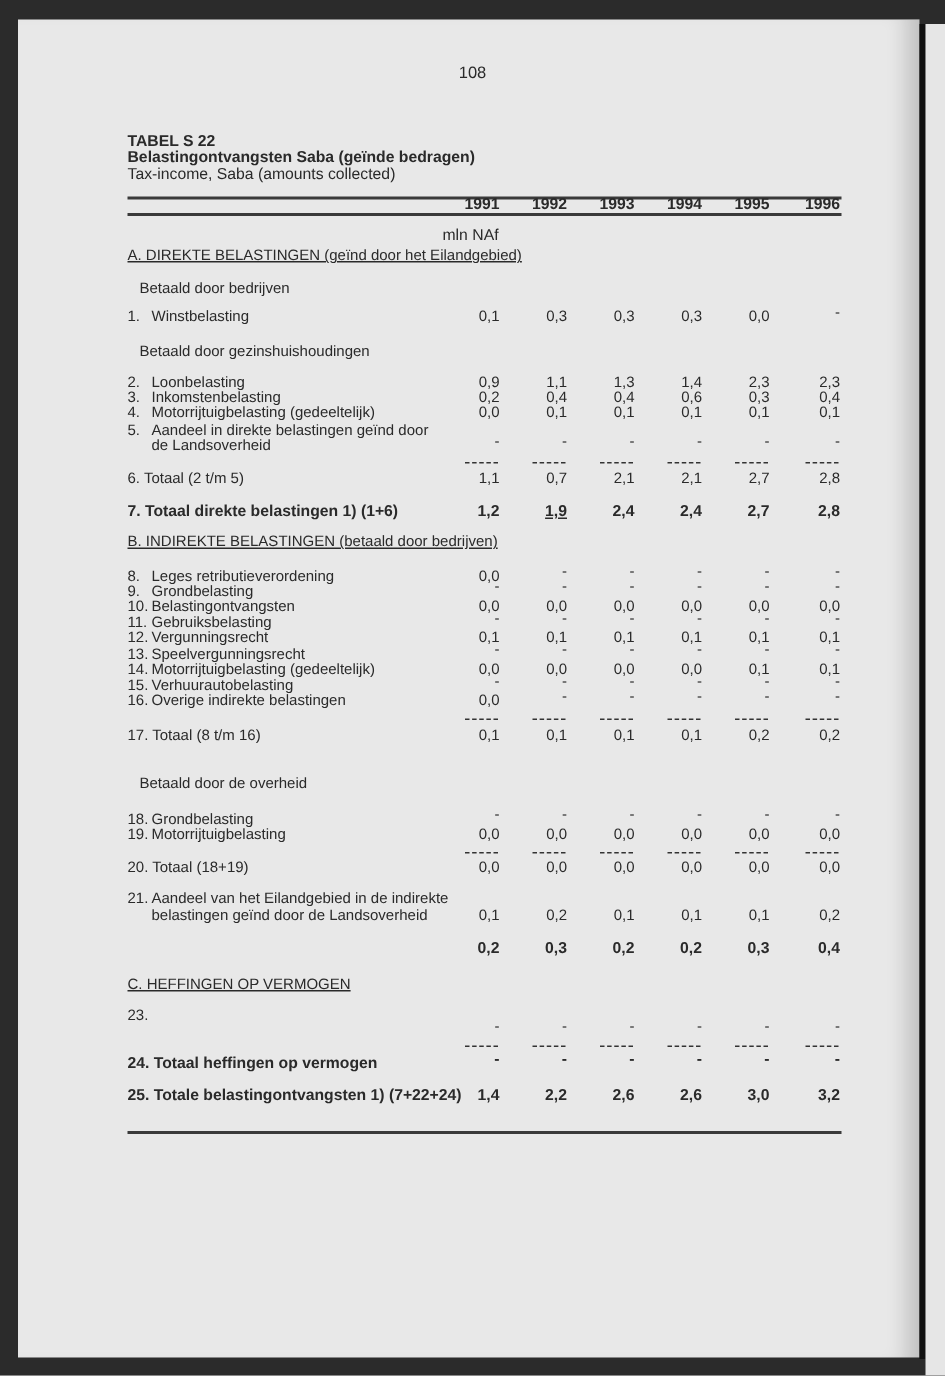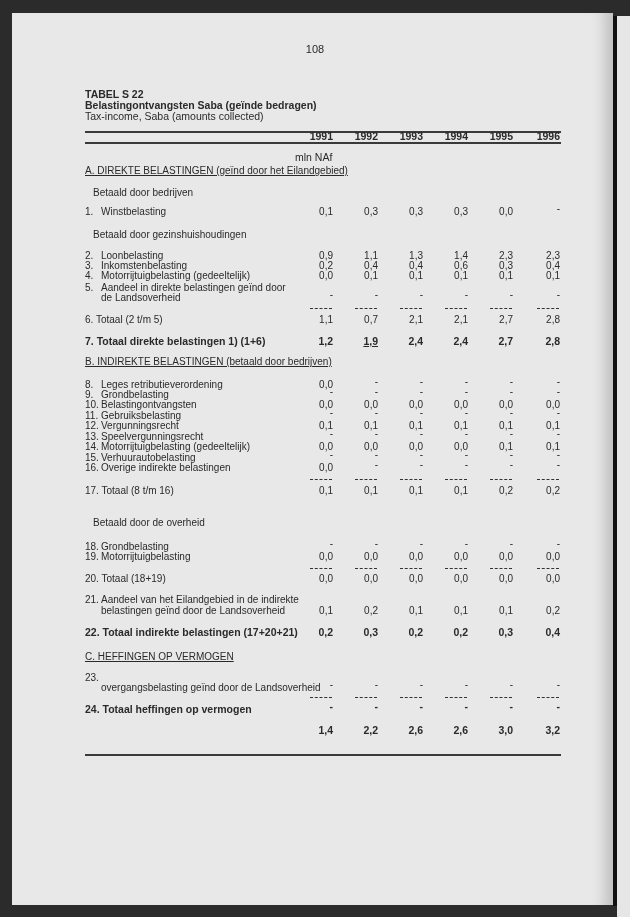--- a/index.html
+++ b/index.html
@@ -310,36 +310,34 @@
     <div class="row" style="top: 605px;">
       <span class="txt">belastingen geïnd door de Landsoverheid</span>
       <span class="cell" style="left: 293px;">0,1</span>
       <span class="cell" style="left: 338px;">0,2</span>
       <span class="cell" style="left: 383px;">0,1</span>
       <span class="cell" style="left: 428px;">0,1</span>
       <span class="cell" style="left: 473px;">0,1</span>
       <span class="cell" style="left: 520px;">0,2</span>
     </div>
     <div class="row bold" style="top: 626px;">
-      <span class="lbl">22. Totaal indirekte belastingen (17+20+21)</span>
       <span class="cell" style="left: 293px;">0,2</span>
       <span class="cell" style="left: 338px;">0,3</span>
       <span class="cell" style="left: 383px;">0,2</span>
       <span class="cell" style="left: 428px;">0,2</span>
       <span class="cell" style="left: 473px;">0,3</span>
       <span class="cell" style="left: 520px;">0,4</span>
     </div>
     <div class="row" style="top: 651px;">
       <span class="lbl section">C.   HEFFINGEN OP VERMOGEN</span>
     </div>
     <div class="row" style="top: 672px;">
       <span class="num">23.</span>
     </div>
     <div class="row" style="top: 682px;">
-      <span class="txt">overgangsbelasting geïnd door de Landsoverheid</span>
       <span class="cell" style="left: 293px; top: -3px;">-</span>
       <span class="cell" style="left: 338px; top: -3px;">-</span>
       <span class="cell" style="left: 383px; top: -3px;">-</span>
       <span class="cell" style="left: 428px; top: -3px;">-</span>
       <span class="cell" style="left: 473px; top: -3px;">-</span>
       <span class="cell" style="left: 520px; top: -3px;">-</span>
     </div>
     <div class="row" style="top: 695px;">
       <div class="dash" style="left: 310px; top: 2px;"></div>
       <div class="dash" style="left: 355px; top: 2px;"></div>
@@ -351,20 +349,21 @@
     <div class="row bold" style="top: 703px;">
       <span class="lbl">24. Totaal heffingen op vermogen</span>
       <span class="cell" style="left: 293px; top: -3px;">-</span>
       <span class="cell" style="left: 338px; top: -3px;">-</span>
       <span class="cell" style="left: 383px; top: -3px;">-</span>
       <span class="cell" style="left: 428px; top: -3px;">-</span>
       <span class="cell" style="left: 473px; top: -3px;">-</span>
       <span class="cell" style="left: 520px; top: -3px;">-</span>
     </div>
     <div class="row bold" style="top: 724px;">
+      <span class="lbl">25. Totale belastingontvangsten 1) (7+22+24)</span>
       <span class="cell" style="left: 293px;">1,4</span>
       <span class="cell" style="left: 338px;">2,2</span>
       <span class="cell" style="left: 383px;">2,6</span>
       <span class="cell" style="left: 428px;">2,6</span>
       <span class="cell" style="left: 473px;">3,0</span>
       <span class="cell" style="left: 520px;">3,2</span>
     </div>
   </div>
 
 <div class="rule" style="top:754px; height:1.5px"></div>

